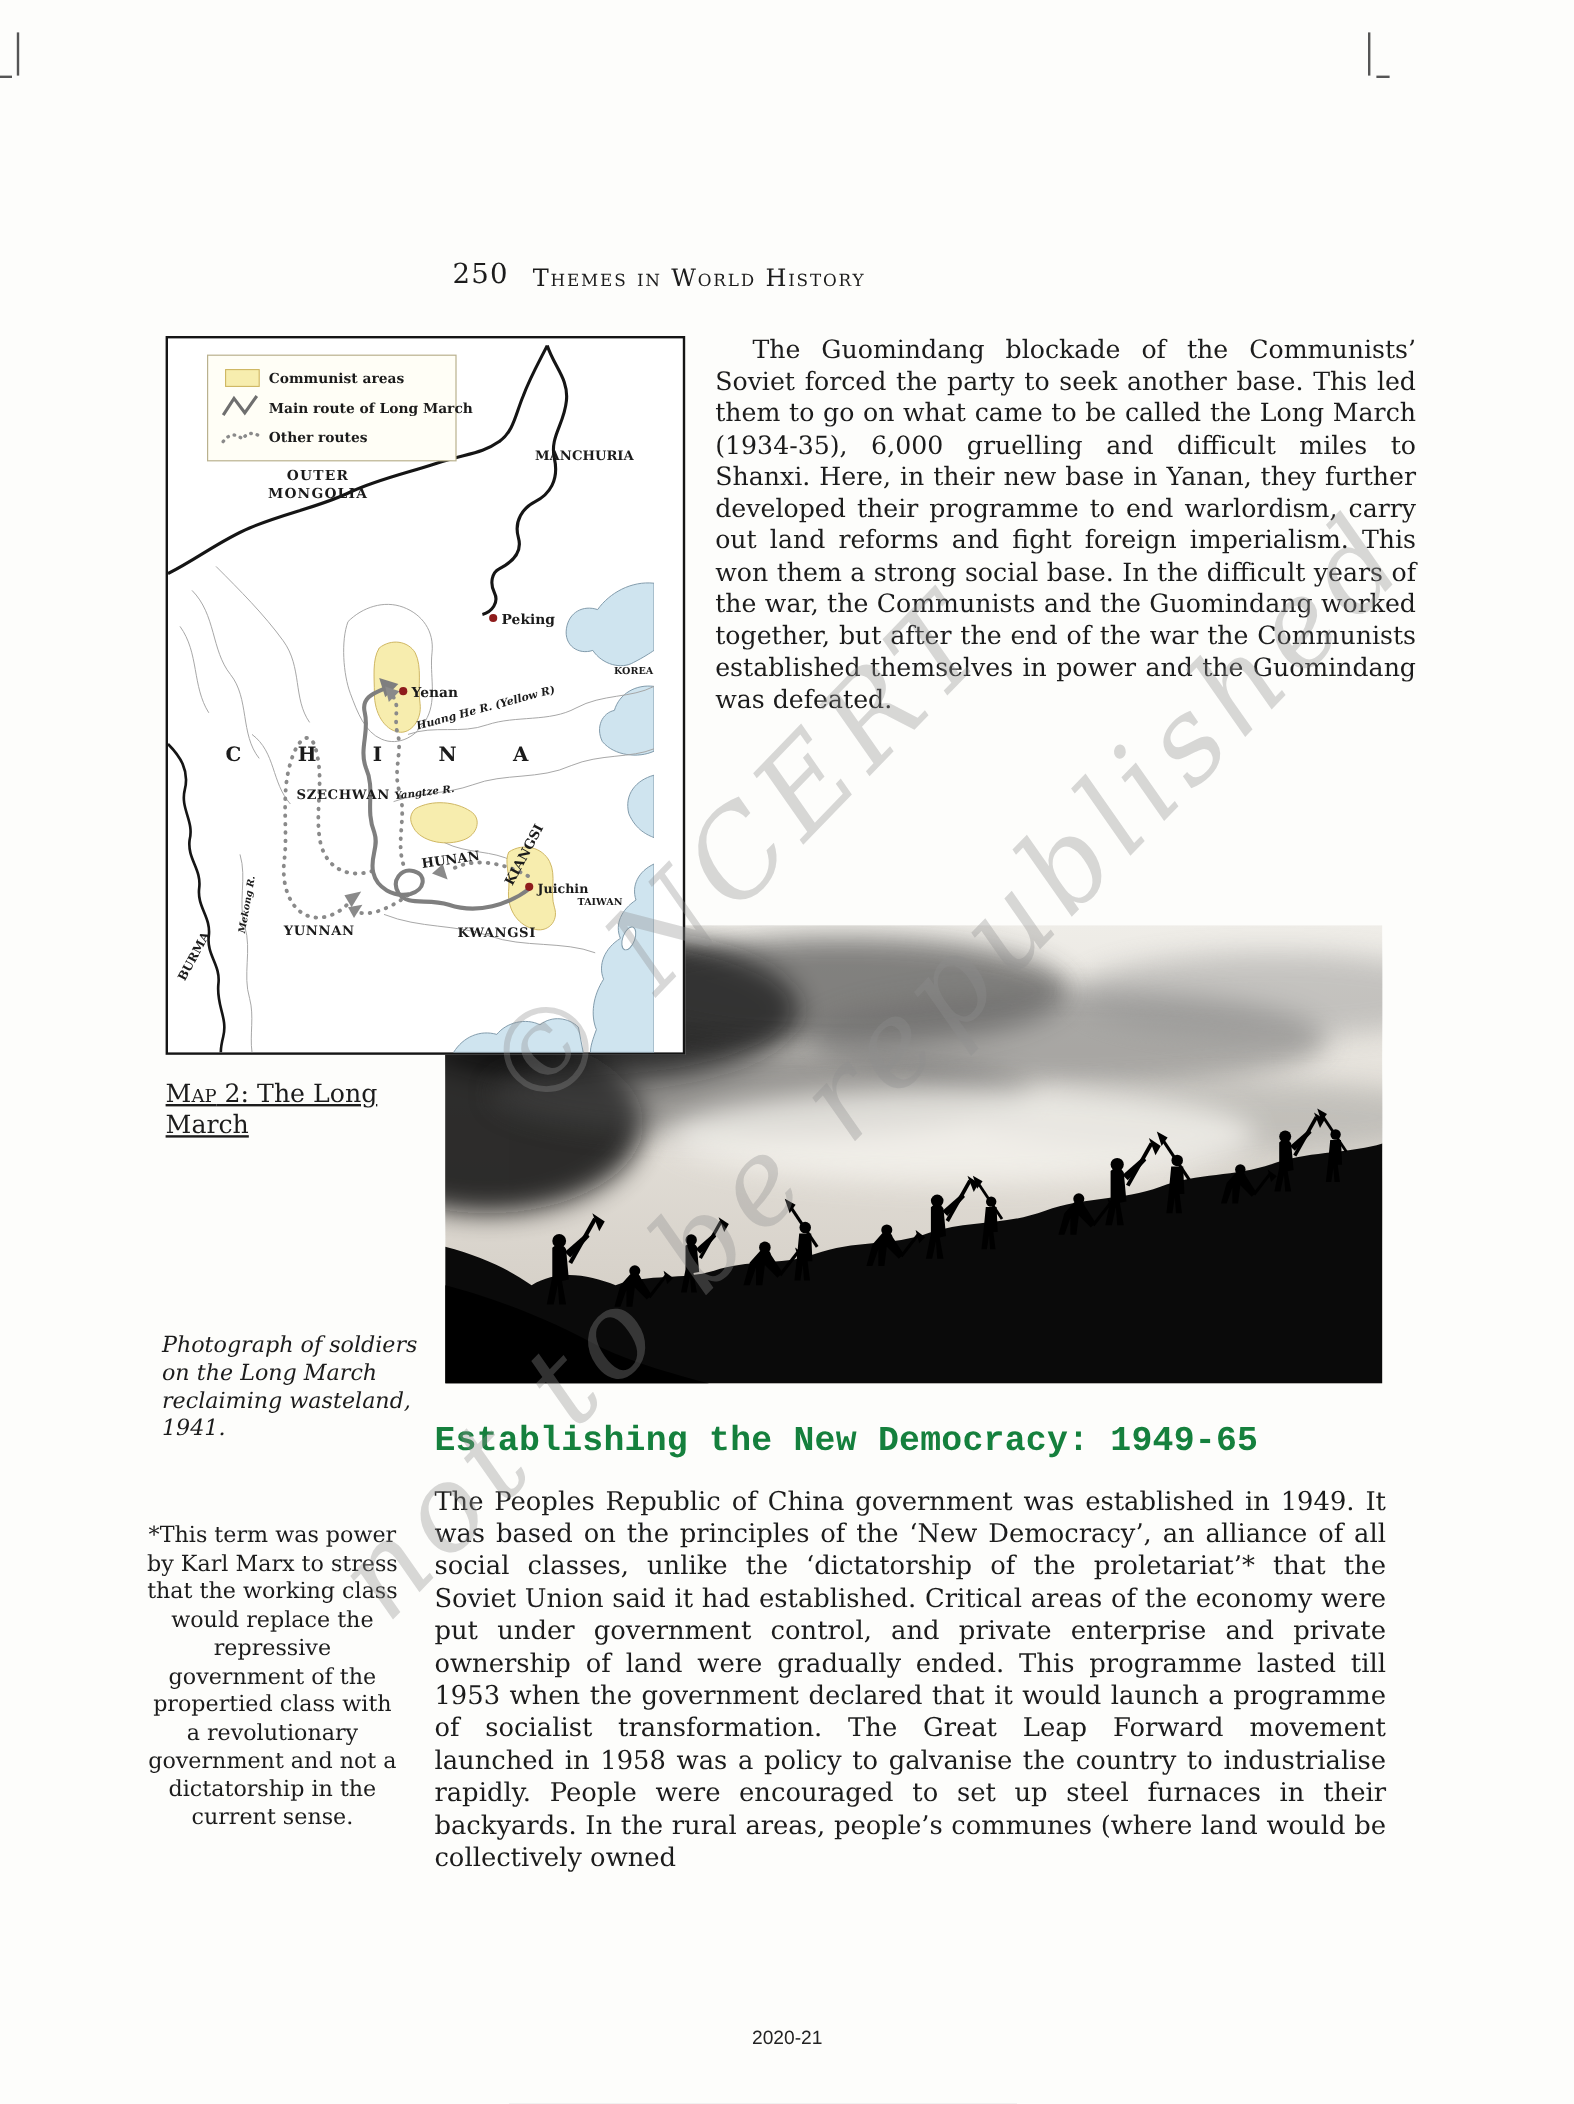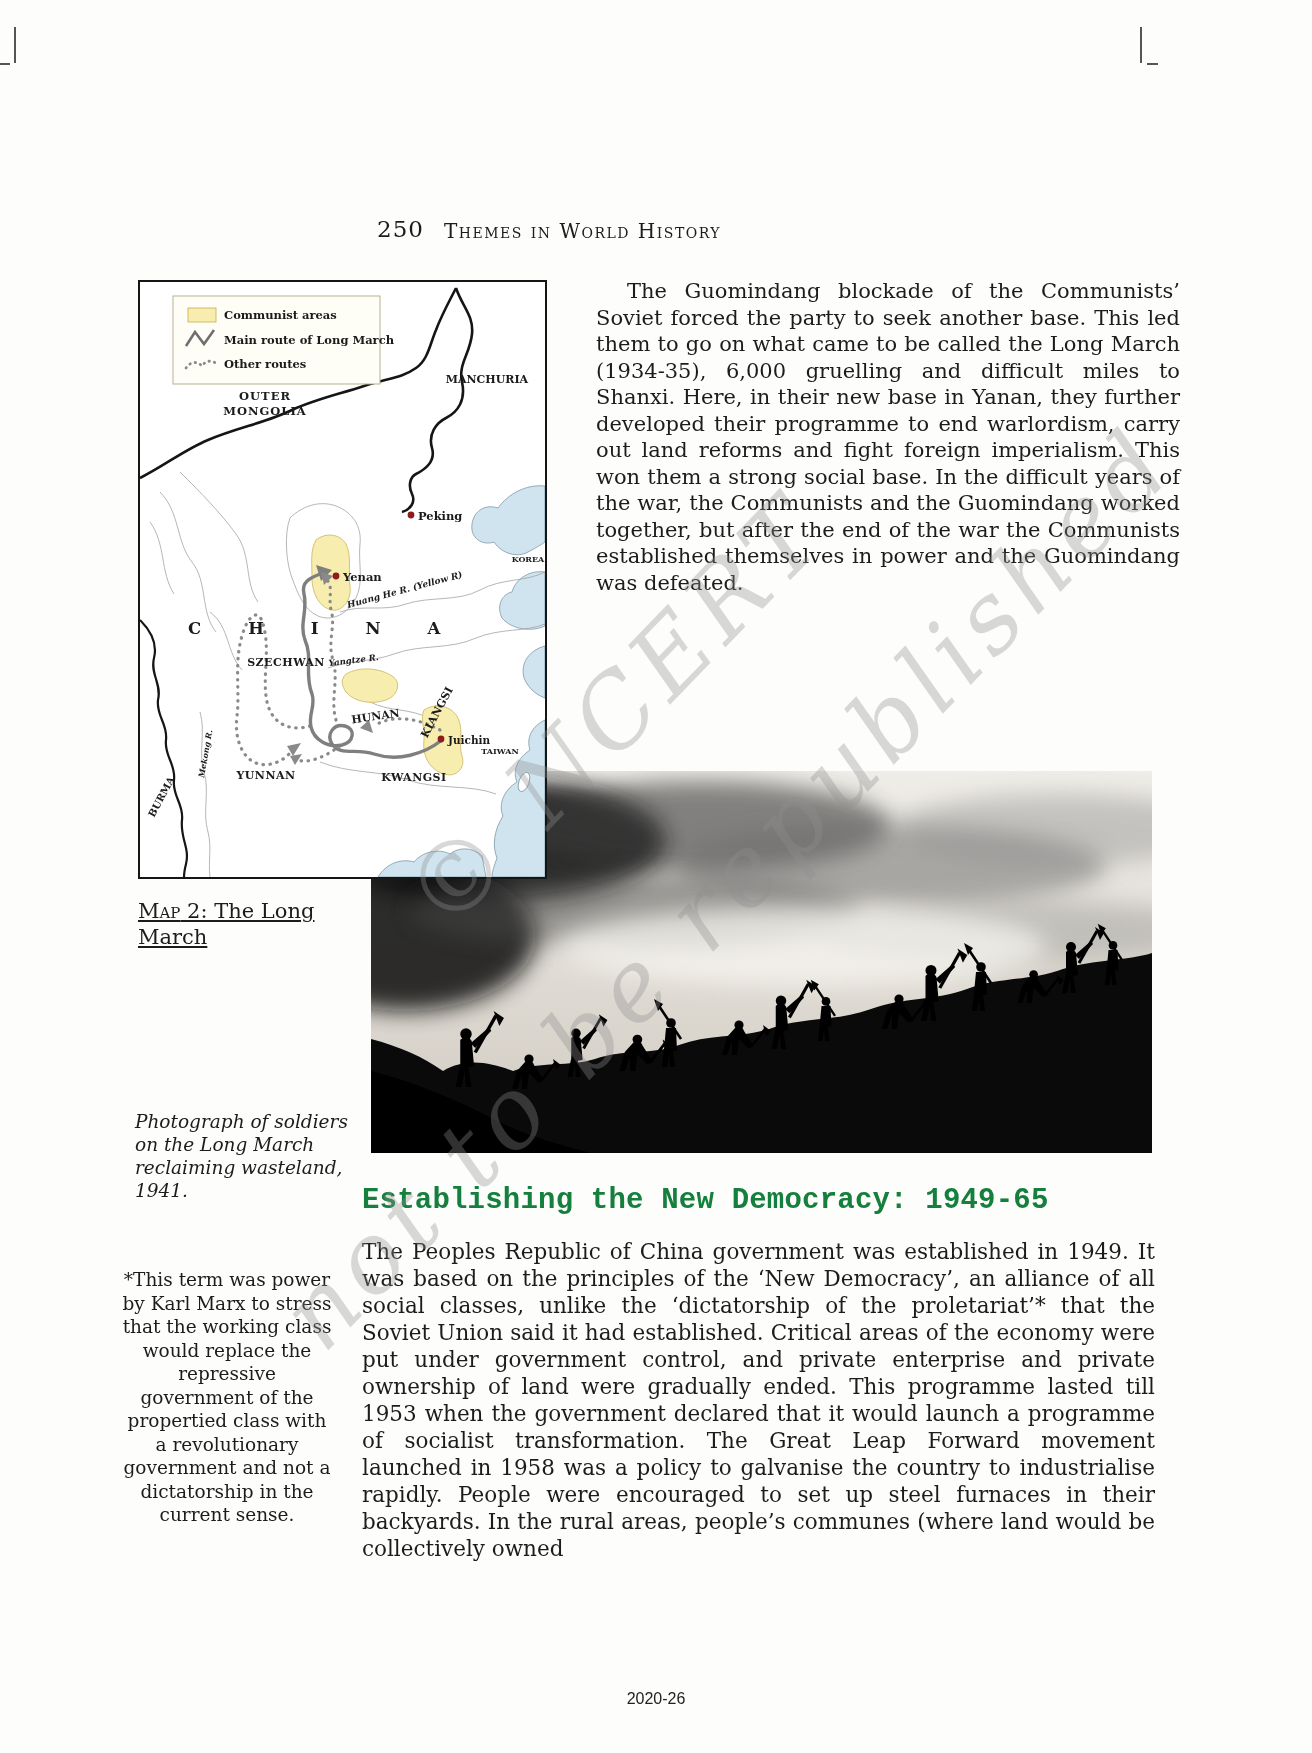--- a/index.html
+++ b/index.html
@@ -11,21 +11,21 @@
   
   .crop{position:absolute;background:#555;}
   
   .page-number{position:absolute;left:377px;top:216px;font-size:23px;letter-spacing:1px;}
   .running-title{position:absolute;left:444px;top:219px;font-size:20px;font-variant:small-caps;letter-spacing:1.5px;}
   
   .photo{position:absolute;left:371px;top:771px;width:781px;height:382px;z-index:1;}
   
   .map-panel{
     position:absolute;left:138px;top:280px;width:405px;height:595px;
-    background:#fff;border:2.5px solid #151515;z-index:2;box-sizing:content-box;
+    background:#fff;border:2.5px solid #151515;z-index:2;box-sizing:content-box;padding-left:24px;
   }
   .map-svg{position:absolute;inset:0;}
   .map-svg text{font-family:"DejaVu Serif",serif;fill:#1b1b1b;}
   
   .map-caption{position:absolute;left:138px;top:898px;width:195px;font-size:21px;line-height:26px;z-index:2;text-decoration:underline;}
   .map-caption .sc{font-variant:small-caps;}
   .photo-caption{position:absolute;left:135px;top:1110px;width:218px;font-size:18.5px;line-height:23px;font-style:italic;z-index:2;}
   .margin-note{position:absolute;left:122px;top:1268px;width:210px;font-size:18.5px;line-height:23.5px;text-align:center;z-index:2;}
   
   .intro-para{
@@ -224,20 +224,20 @@
 
   <div class="photo-caption">Photograph of soldiers on the Long March reclaiming wasteland, 1941.</div>
 
   <div class="intro-para">The Guomindang blockade of the Communists’ Soviet forced the party to seek another base. This led them to go on what came to be called the Long March (1934-35), 6,000 gruelling and difficult miles to Shanxi. Here, in their new base in Yanan, they further developed their programme to end warlordism, carry out land reforms and fight foreign imperialism. This won them a strong social base. In the difficult years of the war, the Communists and the Guomindang worked together, but after the end of the war the Communists established themselves in power and the Guomindang was defeated.</div>
 
   <div class="section-heading" style="color: #15803d; font-family: Liberation Mono, monospace;">Establishing the New Democracy: 1949-65</div>
   <div class="section-para">The Peoples Republic of China government was established in 1949. It was based on the principles of the ‘New Democracy’, an alliance of all social classes, unlike the ‘dictatorship of the proletariat’* that the Soviet Union said it had established. Critical areas of the economy were put under government control, and private enterprise and private ownership of land were gradually ended. This programme lasted till 1953 when the government declared that it would launch a programme of socialist transformation. The Great Leap Forward movement launched in 1958 was a policy to galvanise the country to industrialise rapidly. People were encouraged to set up steel furnaces in their backyards. In the rural areas, people’s communes (where land would be collectively owned</div>
 
   <div class="margin-note">*This term was power by Karl Marx to stress that the working class would replace the repressive government of the propertied class with a revolutionary government and not a dictatorship in the current sense.</div>
 
-  <div class="footer">2020-26</div>
+  <div class="footer">2020-21</div>
 
   <div class="watermark">
     <span class="wm1">© NCERT</span>
     <span class="wm2">not to be republished</span>
   </div>
 
 </div>
 
 </body></html>

